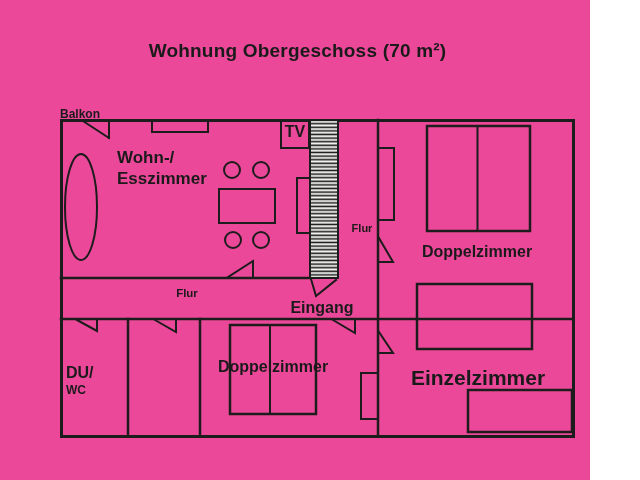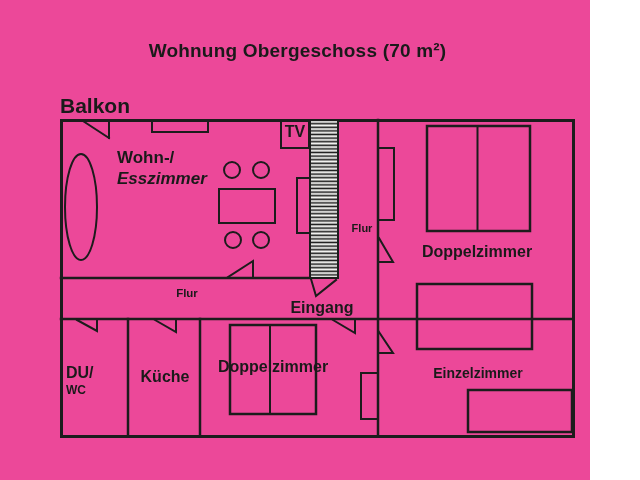--- a/index.html
+++ b/index.html
@@ -13,33 +13,33 @@
   .plan-svg{position:absolute;left:0;top:0;}
   .lbl{
     position:absolute;
     font-weight:bold;
     color:#1a1a1a;
     white-space:nowrap;
     line-height:1.1;
   }
   .lbl.center{text-align:center;white-space:normal;}
   .title-lbl{left:75px;top:41px;width:445px;text-align:center;font-size:19px;letter-spacing:.2px;}
-  .balkon-lbl{left:60px;top:94px;font-size:21px;}
+  .balkon-lbl{left:60px;top:108px;font-size:12px;}
   .living-lbl-1{left:117px;top:149px;font-size:17px;}
-  .living-lbl-2{left:117px;top:170px;font-size:17px;font-style:italic;}
+  .living-lbl-2{left:117px;top:170px;font-size:17px;}
   .tv-lbl{left:281px;top:123px;width:28px;font-size:16px;}
   .flur-upper-lbl{left:342px;top:222px;width:40px;font-size:11px;}
   .dz-top-lbl{left:397px;top:243px;width:160px;font-size:16px;}
   .flur-lower-lbl{left:157px;top:287px;width:60px;font-size:11.5px;}
   .eingang-lbl{left:290px;top:299px;width:64px;font-size:16px;}
   .du-lbl{left:66px;top:364px;font-size:16px;}
   .wc-lbl{left:66px;top:384px;font-size:12px;}
   .kueche-lbl{left:129px;top:368px;width:72px;font-size:16px;}
   .dz-bottom-lbl{left:195px;top:358px;width:156px;font-size:16px;}
-  .ez-lbl{left:398px;top:366px;width:160px;font-size:14px;}
+  .ez-lbl{left:398px;top:366px;width:160px;font-size:21px;}
 </style>
 </head>
 <body>
 
 <div class="canvas">
 
   <svg class="plan-svg" width="640" height="480" viewBox="0 0 640 480">
     <defs>
       <pattern id="stairHatch" width="10" height="3.6" patternUnits="userSpaceOnUse">
         <rect width="10" height="3.6" fill="#f5f5f3"></rect>
@@ -104,19 +104,18 @@
 
   <div class="lbl center dz-top-lbl">Doppelzimmer</div>
 
   <div class="lbl center flur-lower-lbl">Flur</div>
 
   <div class="lbl center eingang-lbl">Eingang</div>
 
   <div class="lbl du-lbl">DU/</div>
   <div class="lbl wc-lbl">WC</div>
 
-  <div class="lbl center kueche-lbl">Küche</div>
 
   <div class="lbl center dz-bottom-lbl">Doppelzimmer</div>
 
   <div class="lbl center ez-lbl">Einzelzimmer</div>
 
 </div>
 
 </body></html>

